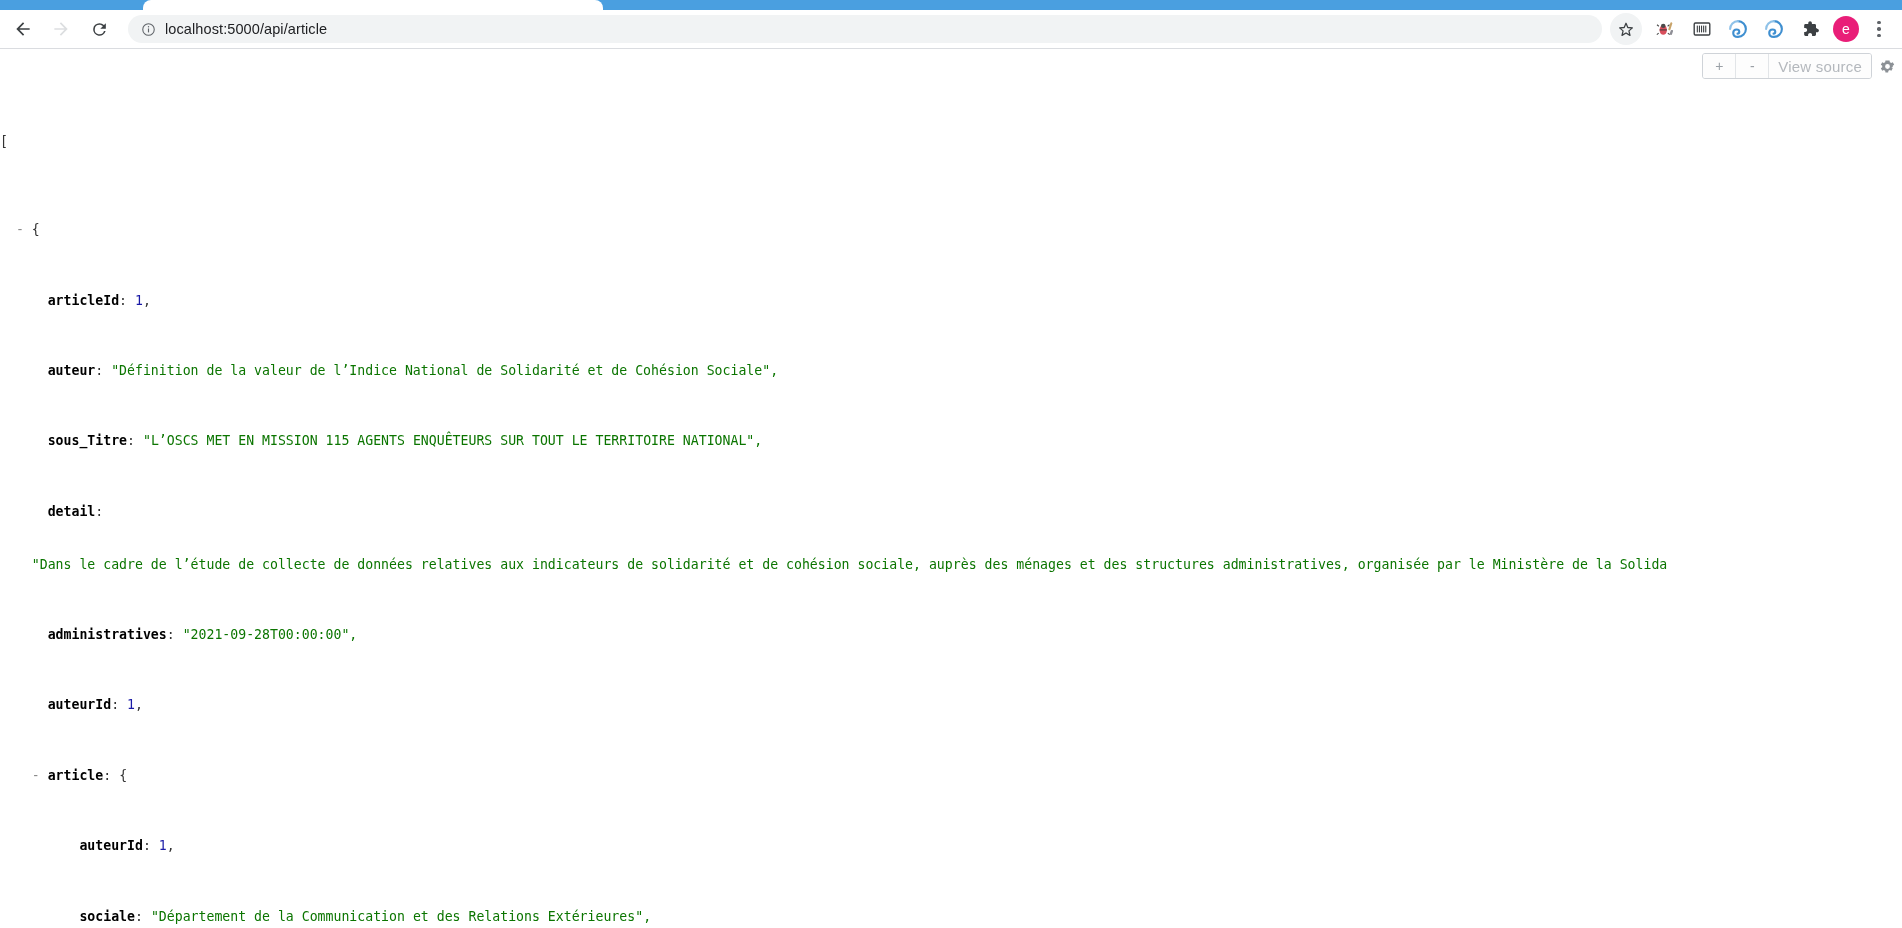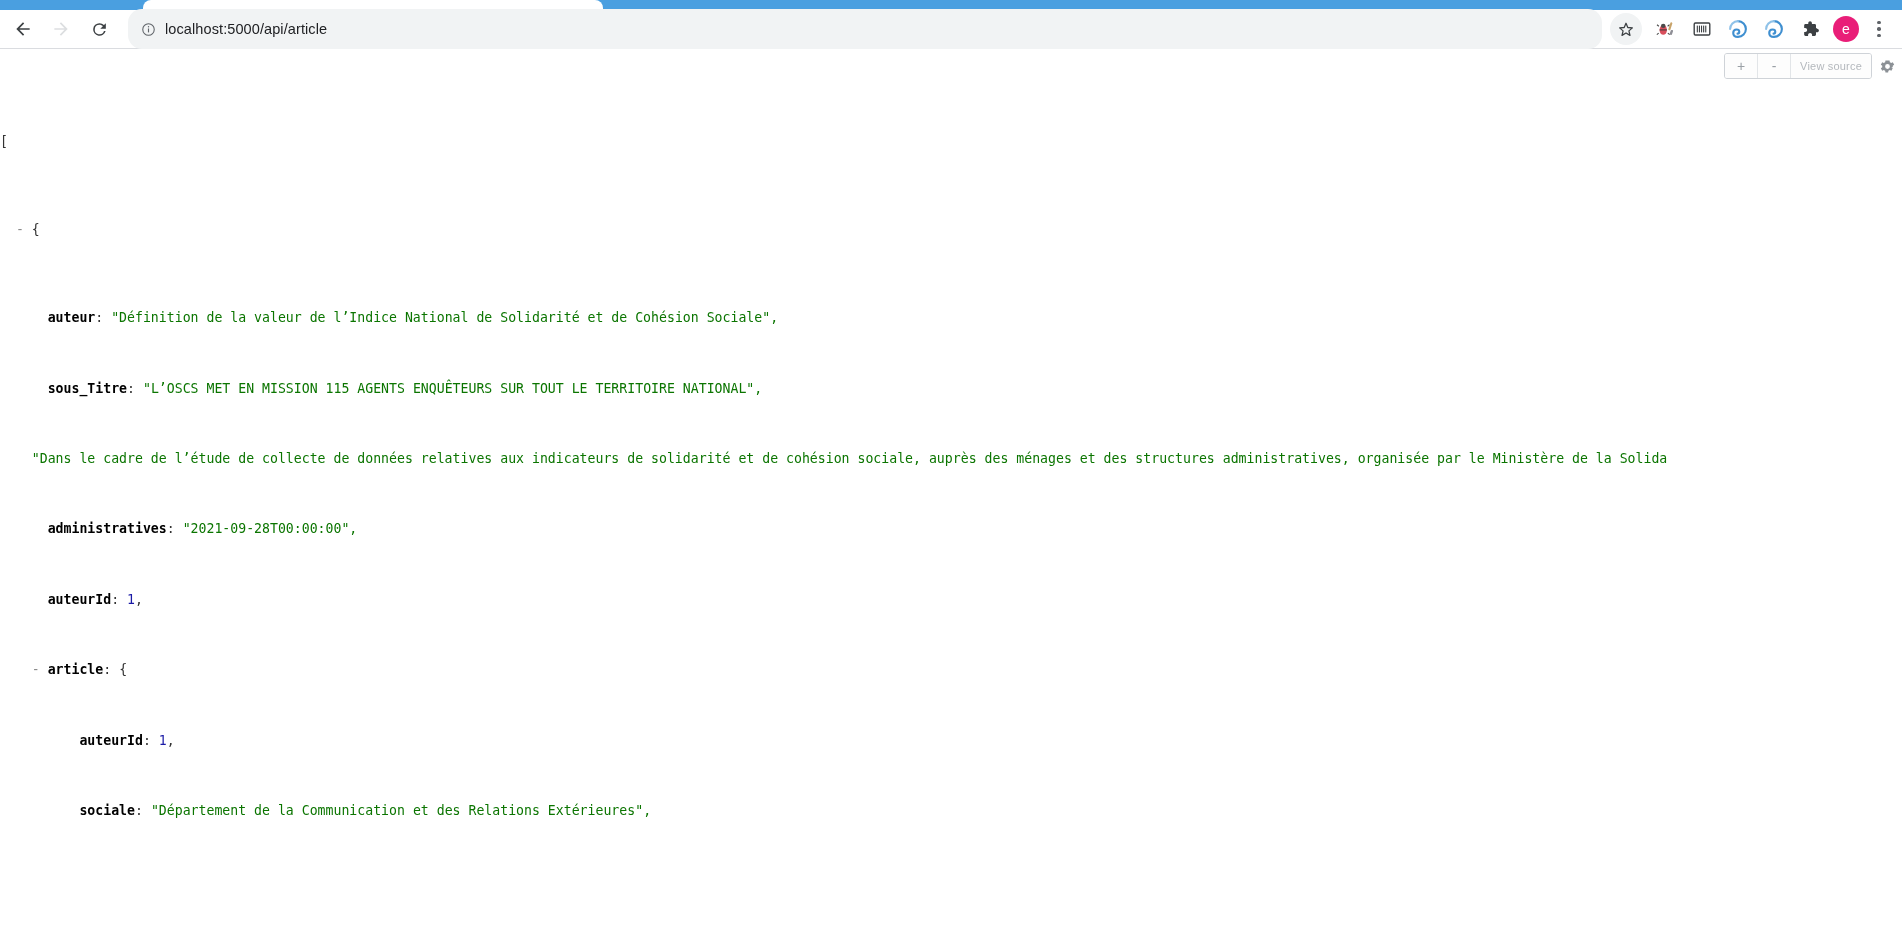--- a/index.html
+++ b/index.html
@@ -53,21 +53,21 @@
     border-radius: 50%;
     flex: 0 0 auto;
     margin: 0 2px;
     cursor: pointer;
   }
   .nav-btn svg { display: block; }
   .nav-btn.disabled svg { opacity: .35; }
 
   .omnibox {
     flex: 1 1 auto;
-    height: 40px;
+    height: 28px;
     margin: 0 8px 0 10px;
     background: #f1f3f4;
     border-radius: 14px;
     display: flex;
     align-items: center;
     padding: 0 12px;
     box-sizing: border-box;
     min-width: 0;
     cursor: text;
   }
@@ -175,21 +175,21 @@
     border-right: 1px solid #e2e5e8;
     background: #fdfdfd;
     cursor: pointer;
     user-select: none;
   }
   .srcbar .viewsrc {
     padding: 0 9px;
     display: flex;
     align-items: center;
     font-family: "Liberation Sans", sans-serif;
-    font-size: 11px;
+    font-size: 15px;
     color: #b4b8bd;
     background: #fdfdfd;
     border-right: none;
     cursor: pointer;
     letter-spacing: .2px;
   }
   .srcbar .gear {
     margin-left: 6px;
     width: 18px; height: 18px;
     display: flex; align-items: center; justify-content: center;
@@ -336,25 +336,27 @@
   </div>
 
   <div class="json">
 
     
     <div class="line"><span class="br">[</span></div>
 
     
     <div class="line">  <span class="tog">-</span> <span class="br">{</span></div>
 
+    <div class="line">      <span class="k">articleId</span><span class="p">: </span><span class="n">1</span><span class="p">,</span></div>
 
     <div class="line">      <span class="k">auteur</span><span class="p">: </span><span class="s">"Définition de la valeur de l’Indice National de Solidarité et de Cohésion Sociale",</span></div>
 
     <div class="line">      <span class="k">sous_Titre</span><span class="p">: </span><span class="s">"L’OSCS MET EN MISSION 115 AGENTS ENQUÊTEURS SUR TOUT LE TERRITOIRE NATIONAL",</span></div>
 
+    <div class="line">      <span class="k">detail</span><span class="p">:</span></div>
     <div class="line">    <span class="s">"Dans le cadre de l’étude de collecte de données relatives aux indicateurs de solidarité et de cohésion sociale, auprès des ménages et des structures administratives, organisée par le Ministère de la Solida</span></div>
 
     <div class="line">      <span class="k">administratives</span><span class="p">: </span><span class="s">"2021-09-28T00:00:00",</span></div>
 
     <div class="line">      <span class="k">auteurId</span><span class="p">: </span><span class="n">1</span><span class="p">,</span></div>
 
     <div class="line">    <span class="tog">-</span> <span class="k">article</span><span class="p">: </span><span class="br">{</span></div>
 
     <div class="line">          <span class="k">auteurId</span><span class="p">: </span><span class="n">1</span><span class="p">,</span></div>
 

